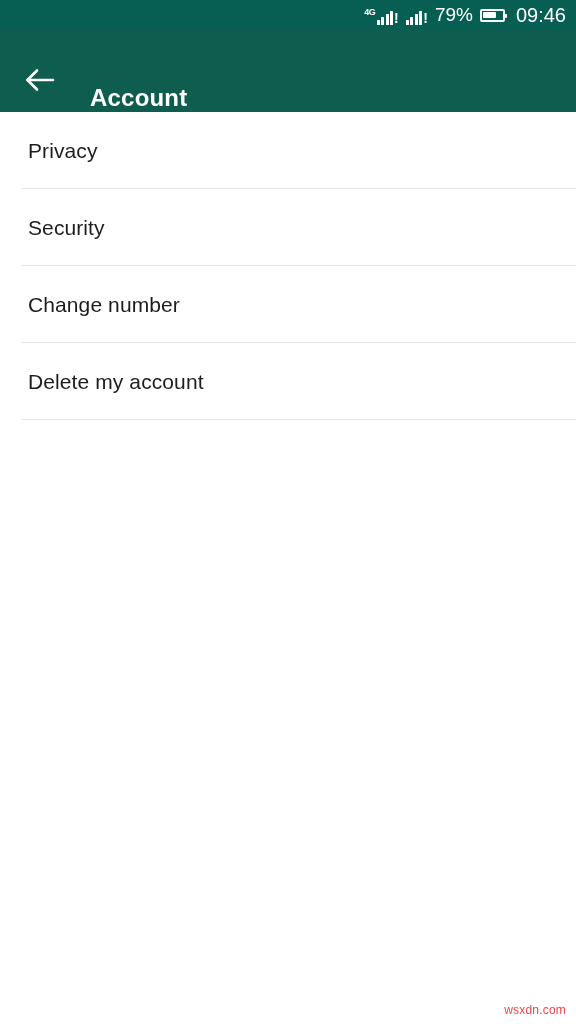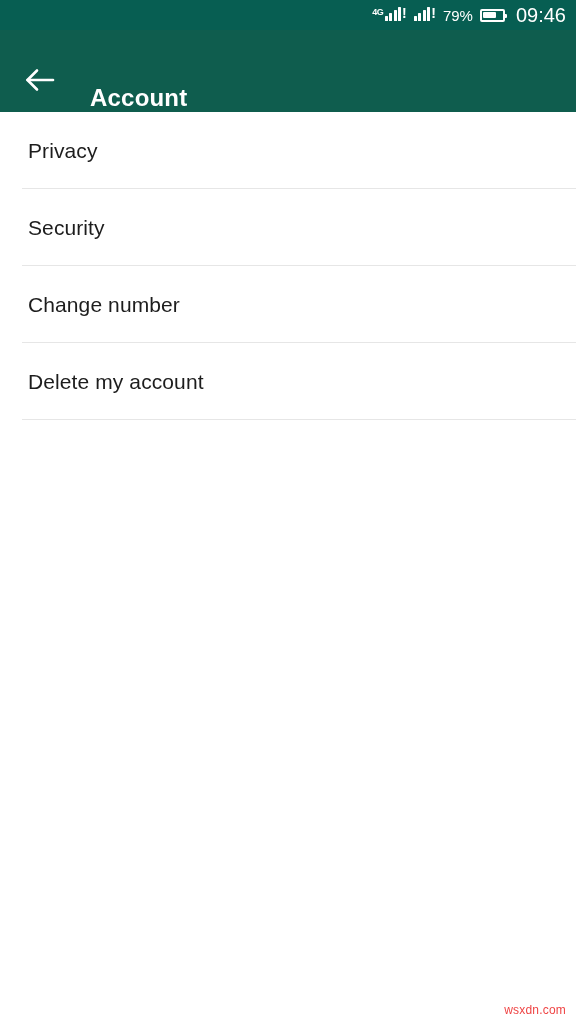--- a/index.html
+++ b/index.html
@@ -36,20 +36,21 @@
     box-sizing: border-box;
   }
   .status-right {
     display: flex;
     align-items: center;
     gap: 7px;
     color: #ffffff;
   }
   .sim-group {
     display: flex;
+    align-items: flex-end;
     height: 19px;
   }
   .sim-group .net-label {
     font-size: 9px;
     font-weight: bold;
     line-height: 9px;
     margin-right: 1px;
     align-self: flex-start;
     margin-top: 2px;
     letter-spacing: -0.3px;
@@ -71,21 +72,21 @@
   .bars i:nth-child(3) { height: 11px; }
   .bars i:nth-child(4) { height: 14px; }
   .excl {
     font-size: 14px;
     font-weight: bold;
     line-height: 14px;
     margin-left: 1px;
     color: #ffffff;
   }
   .battery-pct {
-    font-size: 15px;
+    font-size: 19px;
     letter-spacing: 0px;
   }
   .battery-icon {
     position: relative;
     width: 25px;
     height: 13px;
     border: 2px solid #ffffff;
     border-radius: 2px;
     box-sizing: border-box;
     display: flex;

